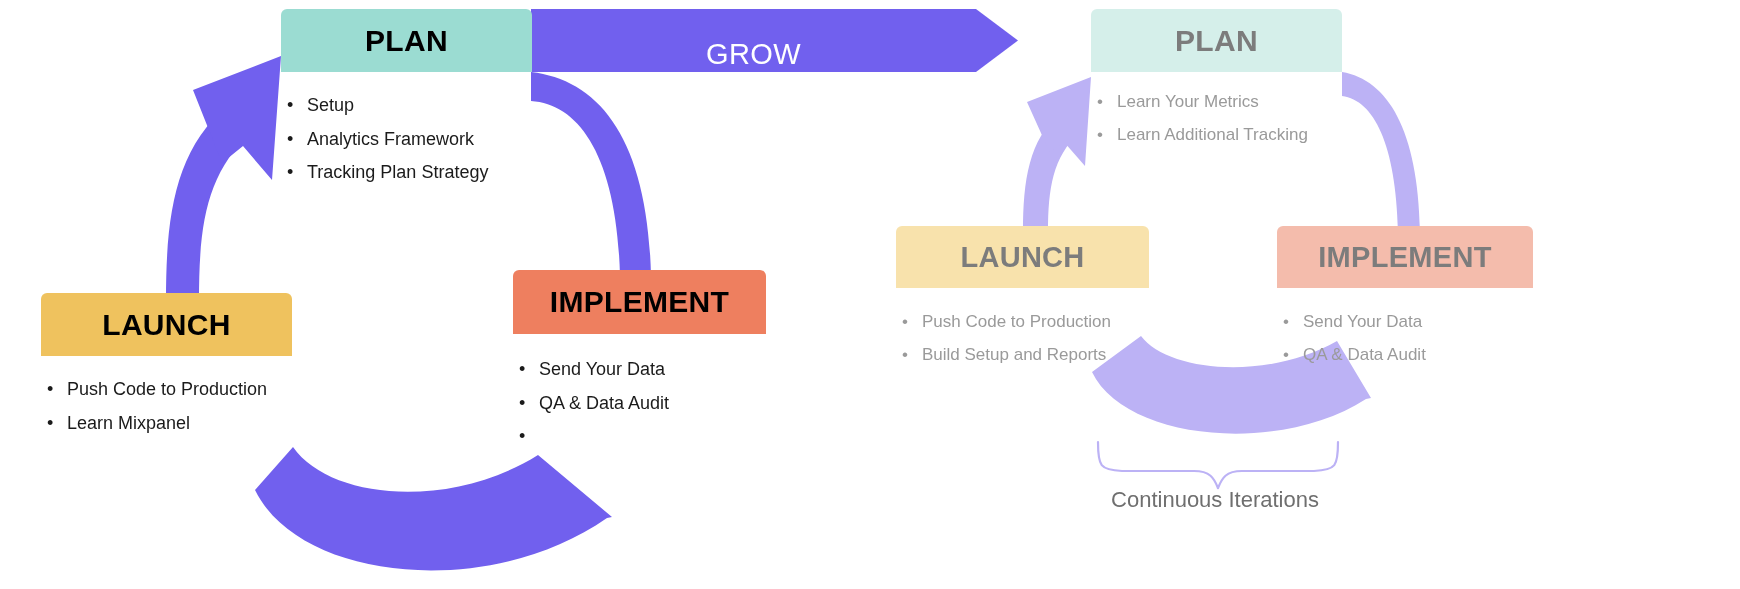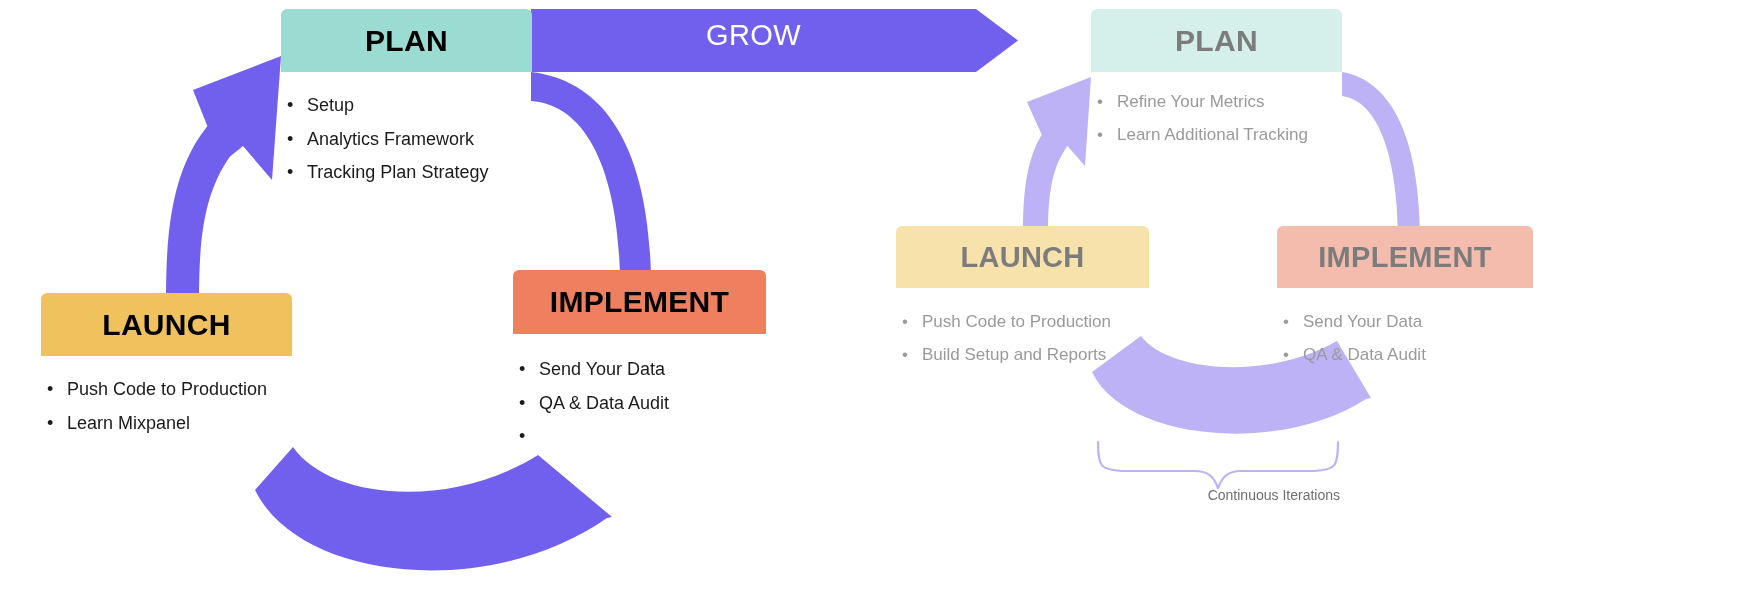--- a/index.html
+++ b/index.html
@@ -41,21 +41,21 @@
   #launch-left{left:41px;top:293px;width:251px;}
   #launch-left .cap{height:63px;background:#EFC25E;font-size:30px;}
   #launch-left .bullets{margin-top:17px;font-size:18px;line-height:33.5px;}
 
   
   #implement-left{left:513px;top:270px;width:253px;}
   #implement-left .cap{height:64px;background:#EE7F5F;font-size:30px;}
   #implement-left .bullets{margin-top:19px;font-size:18px;line-height:33.5px;}
 
   
-  #grow{position:absolute;left:531px;top:4px;width:487px;height:63px;}
+  #grow{position:absolute;left:531px;top:23px;width:487px;height:63px;}
   #grow .label{
     position:absolute;left:0;top:0;right:42px;height:63px;
     display:flex;align-items:center;justify-content:center;
     color:#ffffff;font-size:29px;font-weight:normal;letter-spacing:.4px;
   }
 
   
   #plan-right{left:1091px;top:9px;width:251px;}
   #plan-right .cap{height:63px;background:#D5EFEA;font-size:30px;}
   #plan-right .bullets{margin-top:13px;font-size:17px;line-height:33px;}
@@ -65,21 +65,21 @@
   #launch-right .cap{height:62px;background:#F8E2AC;font-size:29px;}
   #launch-right .bullets{margin-top:17px;font-size:17px;line-height:33px;}
 
   
   #implement-right{left:1277px;top:226px;width:256px;}
   #implement-right .cap{height:62px;background:#F4BCAC;font-size:29px;}
   #implement-right .bullets{margin-top:17px;font-size:17px;line-height:33px;}
 
   #continuous-label{
     position:absolute;left:1090px;top:487px;width:250px;
-    text-align:right;color:#6f6f6f;font-size:14px;
+    text-align:center;color:#6f6f6f;font-size:22px;
   }
 </style>
 </head>
 <body>
 
 <div id="stage">
 
   <svg id="arrows" viewBox="0 0 1740 589" xmlns="http://www.w3.org/2000/svg">
 
     <g>
@@ -170,21 +170,21 @@
     <ul class="bullets">
       <li><span class="dot">•</span><span>Send Your Data</span></li>
       <li><span class="dot">•</span><span>QA &amp; Data Audit</span></li>
       <li><span class="dot">•</span></li>
     </ul>
   </div>
 
   <div id="plan-right" class="node faded">
     <div class="cap">PLAN</div>
     <ul class="bullets">
-      <li><span class="dot">•</span><span>Refine Your Metrics</span></li>
+      <li><span class="dot">•</span><span>Learn Your Metrics</span></li>
       <li><span class="dot">•</span><span>Learn Additional Tracking</span></li>
     </ul>
   </div>
 
   <div id="launch-right" class="node faded">
     <div class="cap">LAUNCH</div>
     <ul class="bullets">
       <li><span class="dot">•</span><span>Push Code to Production</span></li>
       <li><span class="dot">•</span><span>Build Setup and Reports</span></li>
     </ul>

